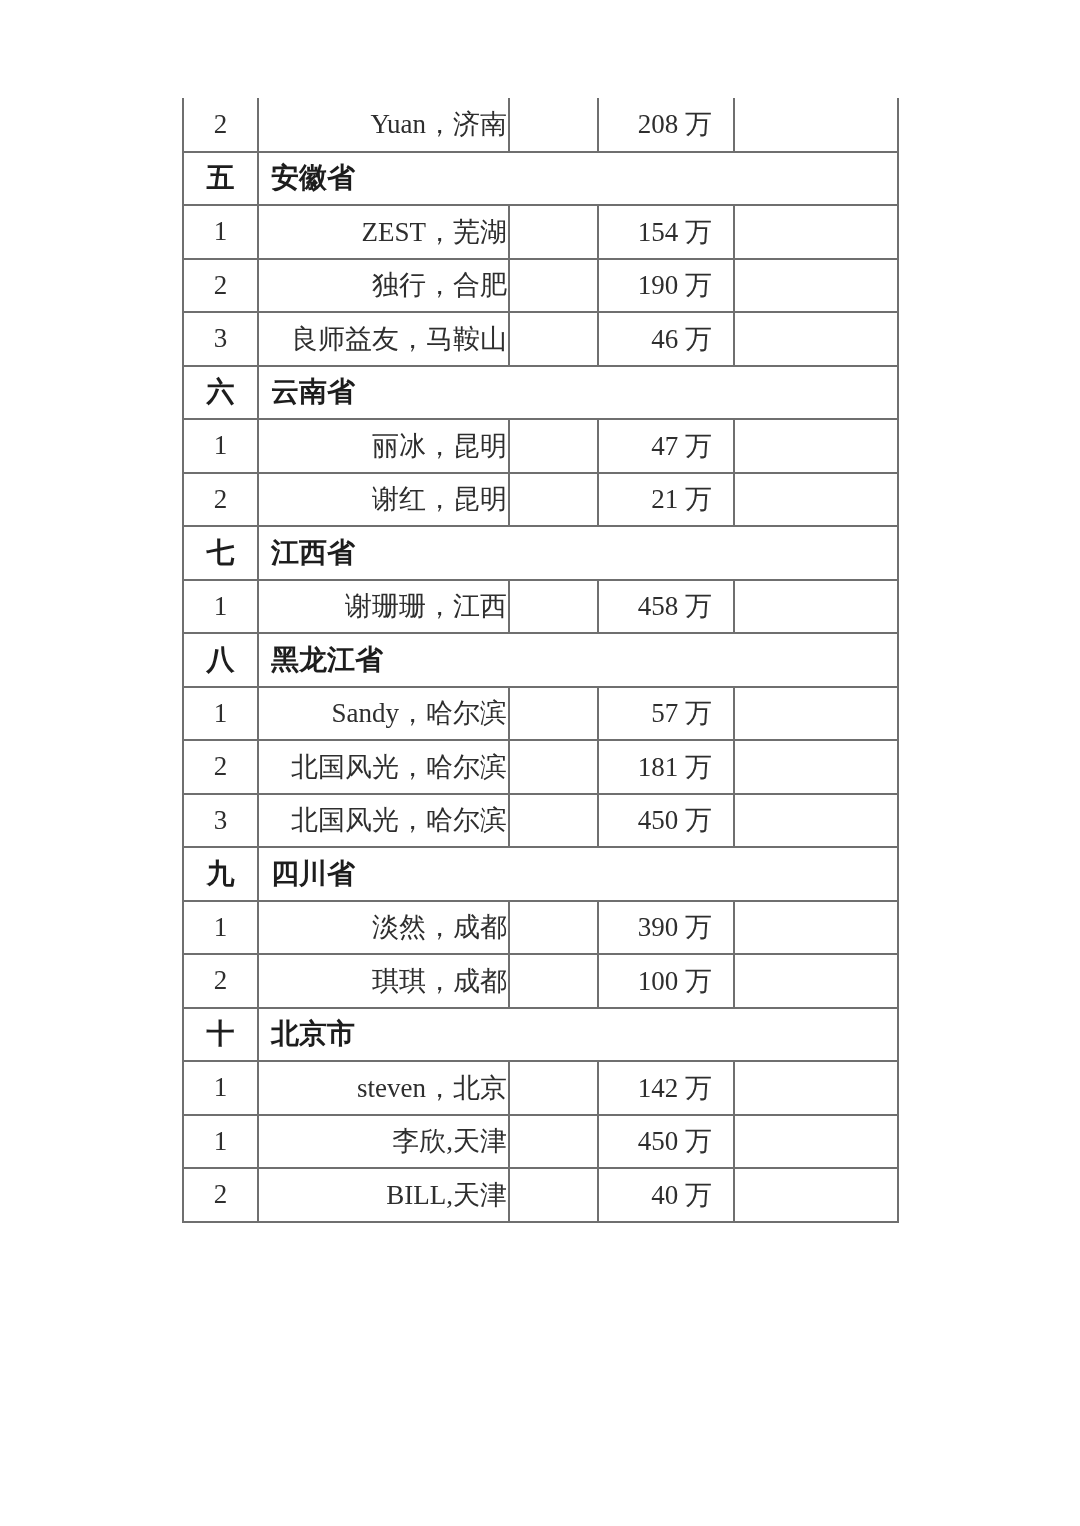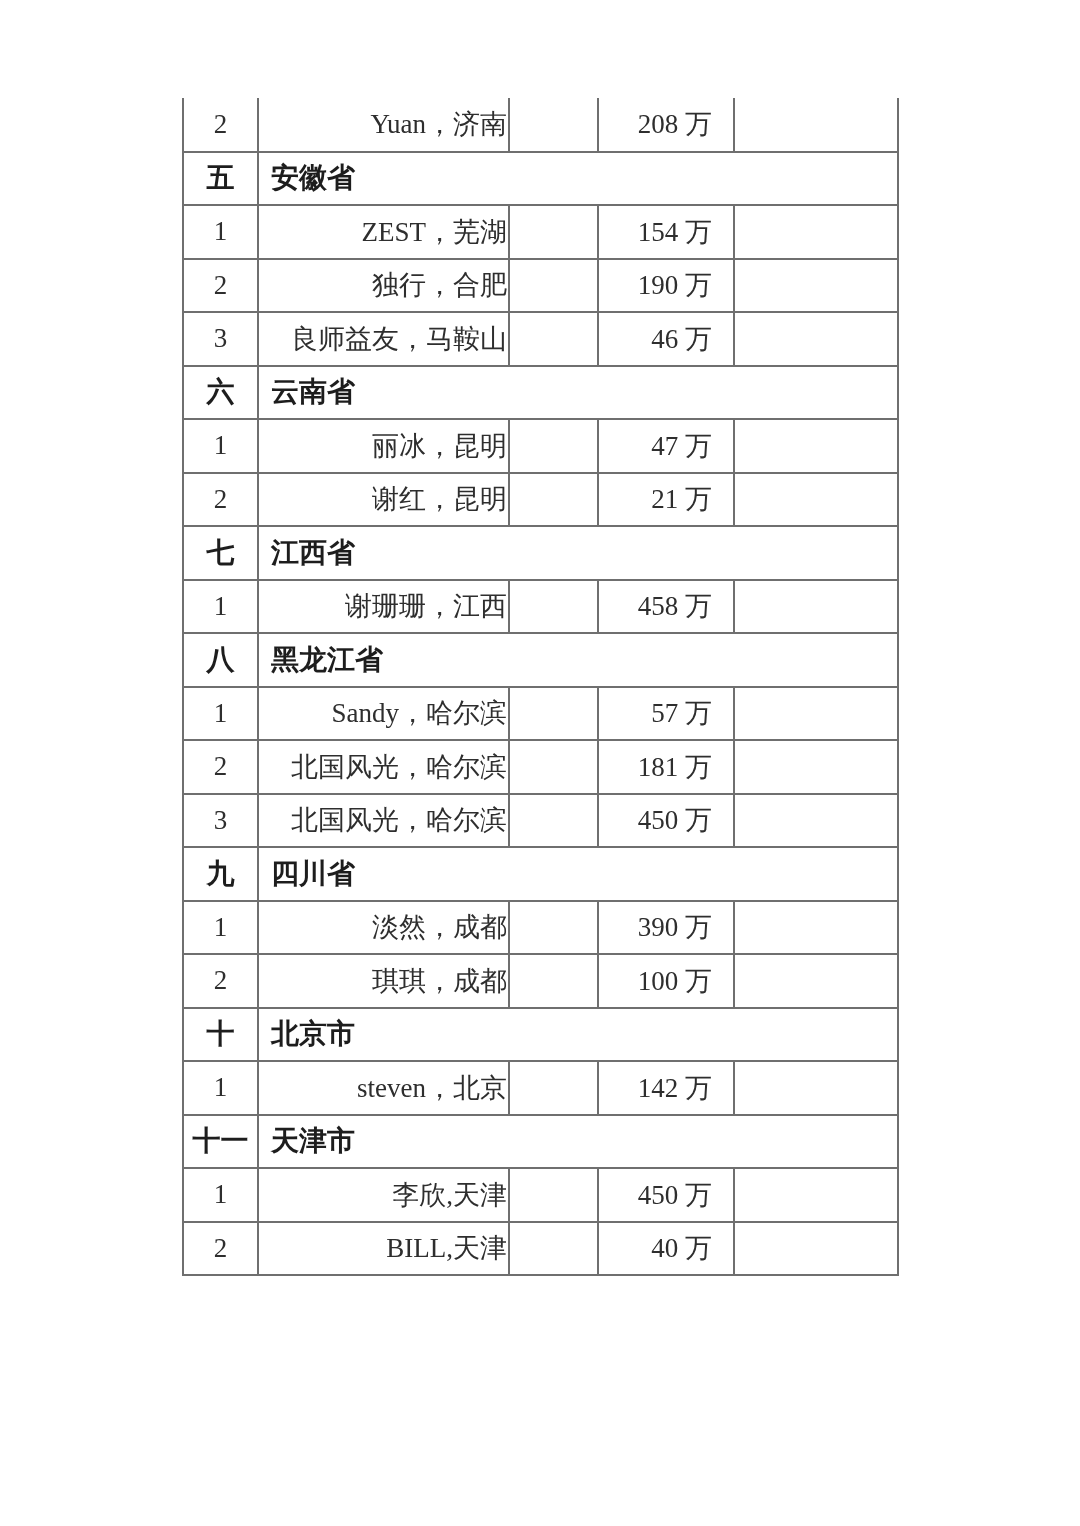--- a/index.html
+++ b/index.html
@@ -175,24 +175,20 @@
           <td class="c-serial">十</td>
           <td class="c-title" colspan="4">北京市</td>
         </tr>
         <tr class="data-row">
           <td class="c-serial">1</td>
           <td class="c-name">steven，北京</td>
           <td class="c-blank"></td>
           <td class="c-amount">142 万</td>
           <td class="c-blank"></td>
         </tr>
-        <tr class="section-row">
-          <td class="c-serial">十一</td>
-          <td class="c-title" colspan="4">天津市</td>
-        </tr>
         <tr class="data-row">
           <td class="c-serial">1</td>
           <td class="c-name">李欣,天津</td>
           <td class="c-blank"></td>
           <td class="c-amount">450 万</td>
           <td class="c-blank"></td>
         </tr>
         <tr class="data-row">
           <td class="c-serial">2</td>
           <td class="c-name">BILL,天津</td>

